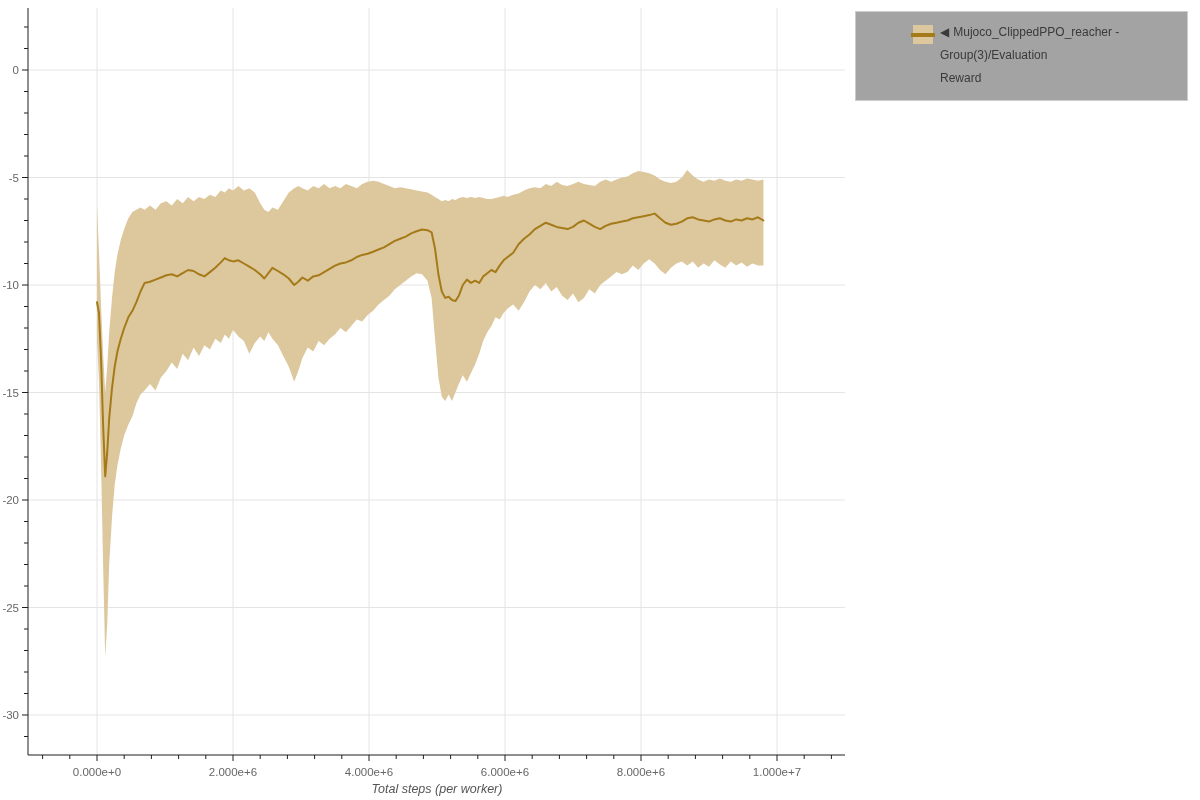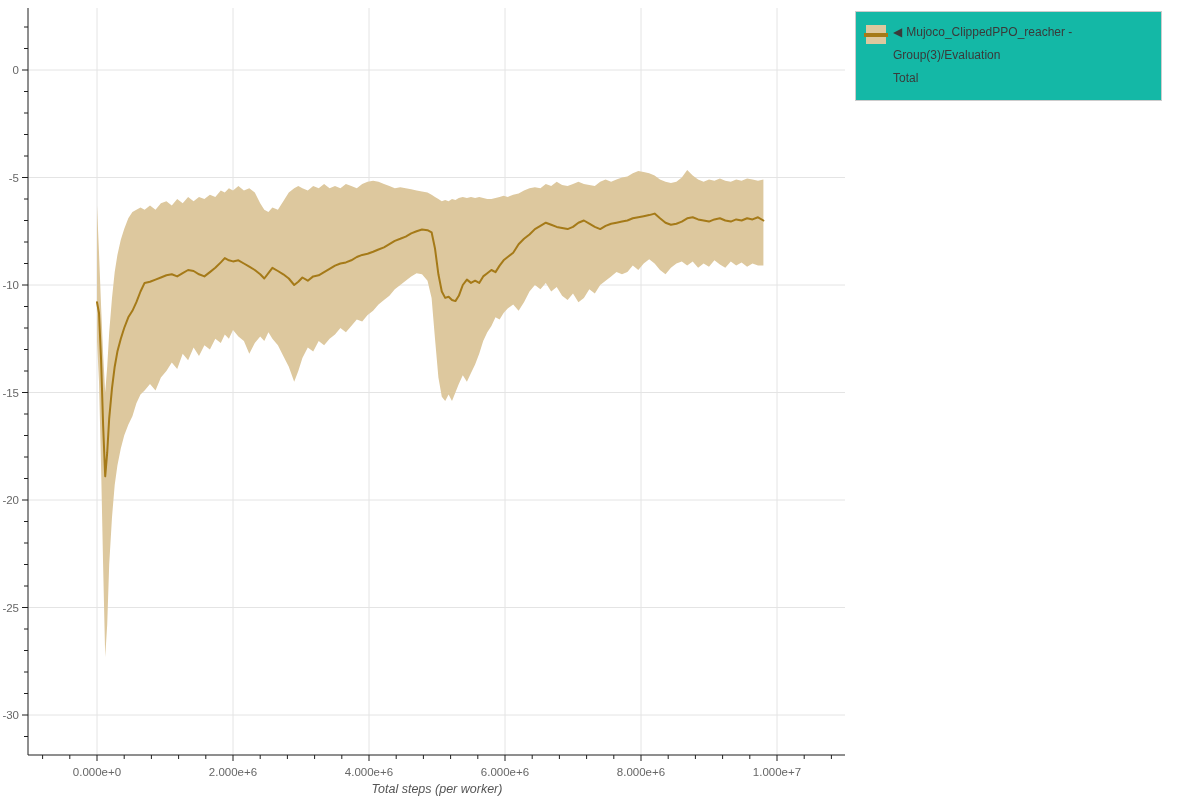--- a/index.html
+++ b/index.html
@@ -1,21 +1,21 @@
 <!DOCTYPE html>
 <html><head>
 <meta charset="utf-8">
 <style>
   html,body{margin:0;padding:0;background:#ffffff;}
   body{width:1200px;height:800px;overflow:hidden;font-family:"Liberation Sans",sans-serif;}
   .stage{position:relative;width:1200px;height:800px;background:#fff;}
   #chart{position:absolute;left:0;top:0;}
   .axis-title{font-style:italic;font-size:12.5px;fill:#555555;text-anchor:middle;}
-  .legend{position:absolute;left:855px;top:11px;width:307px;box-sizing:border-box;
-          background:#14b8a6;border:1px solid #cccccc;}
+  .legend{position:absolute;left:855px;top:11px;width:333px;box-sizing:border-box;
+          background:#a3a3a3;border:1px solid #cccccc;padding-left:47px;}
   .legend-item{display:flex;align-items:flex-start;padding:9px 8px 10px 8px;cursor:pointer;}
   .swatch{position:relative;width:24px;height:19px;flex:0 0 24px;margin:4px 5px 0 0;}
   .swatch-band{position:absolute;left:2px;right:2px;top:0;bottom:0;}
   .swatch-line{position:absolute;left:0;right:0;top:8px;height:4px;}
   .legend-text{font-size:12px;line-height:23px;color:#3a3a3a;}
   .legend-marker{margin-right:4px;}
 </style>
 </head>
 <body>
 
@@ -122,18 +122,18 @@
   </svg>
 
   <div class="legend" style="border-color: rgb(204, 204, 204);">
     <div class="legend-item">
       <span class="swatch">
         <span class="swatch-band" style="background: rgb(221, 200, 158);"></span>
         <span class="swatch-line" style="background: rgb(165, 122, 24);"></span>
       </span>
       <span class="legend-text" style="color: rgb(58, 58, 58);">
         <span class="legend-marker">◀</span><span>Mujoco_ClippedPPO_reacher - Group(3)/Evaluation</span><br>
-        <span>Total</span>
+        <span>Reward</span>
       </span>
     </div>
   </div>
 
 </div>
 
 </body></html>

